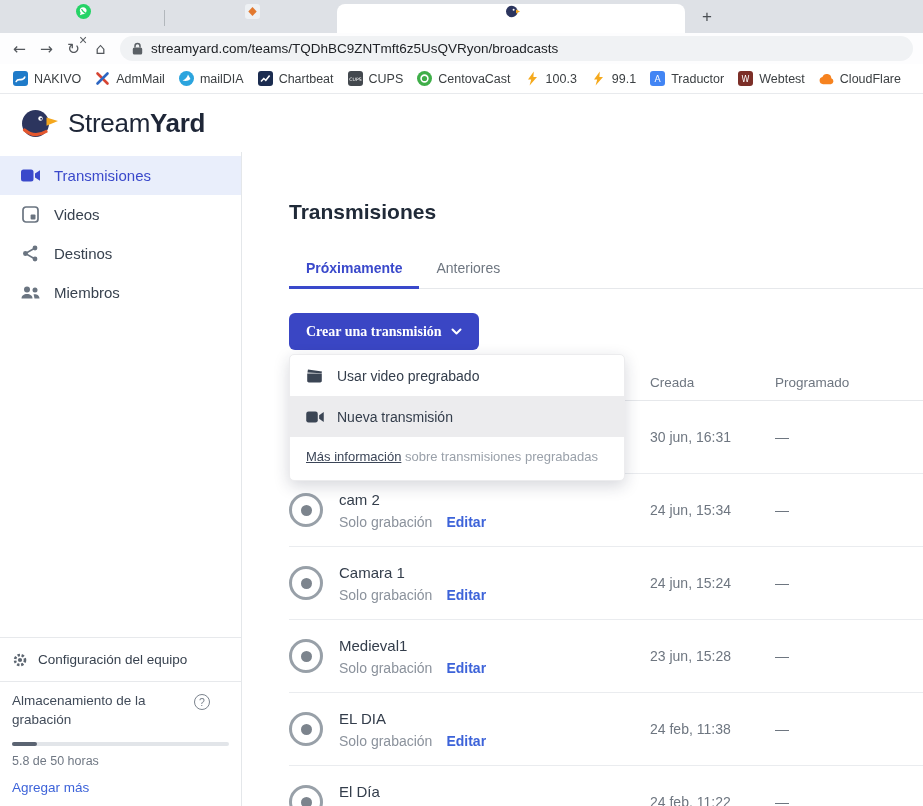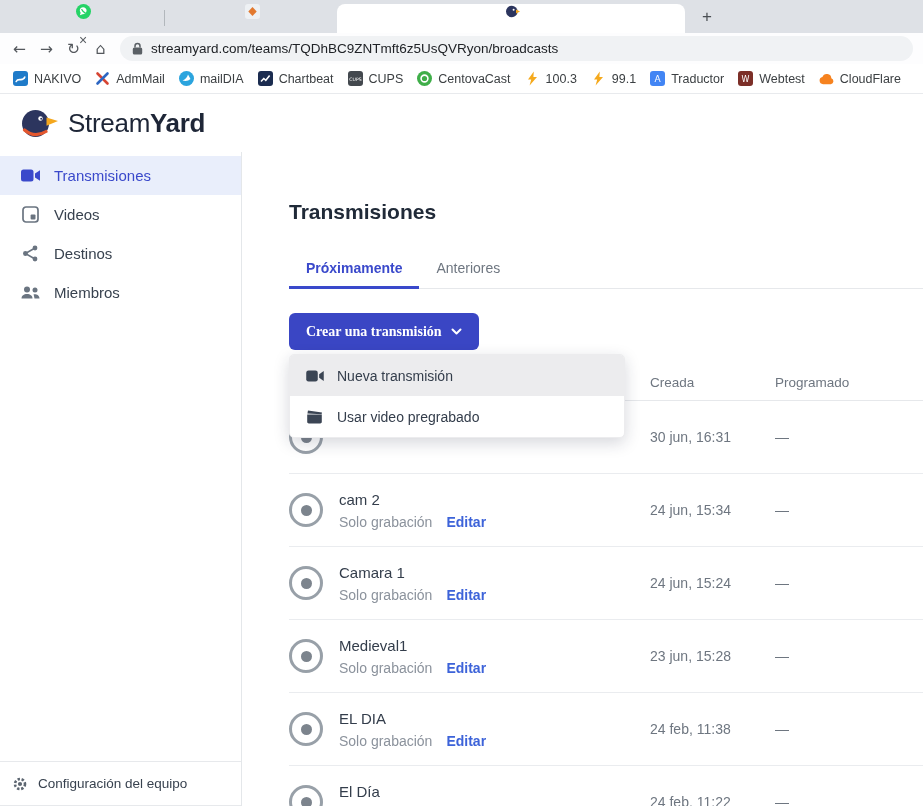--- a/index.html
+++ b/index.html
@@ -321,20 +321,31 @@
       <div class="side-bottom">
         <div class="team-settings" data-interactable="true">
           <span class="gear" data-interactable="false">
               <svg width="16" height="16" viewBox="0 0 16 16">
                 <circle cx="8" cy="8" r="5" fill="none" stroke="currentColor" stroke-width="2.6" stroke-dasharray="2.4 1.7"></circle>
                 <circle cx="8" cy="8" r="2.1" fill="currentColor"></circle>
               </svg>
             </span>
           <span data-interactable="false">Configuración del equipo</span>
         </div>
+        <div class="storage" data-interactable="false">
+          <div class="storage-head">
+            <div class="storage-title" data-interactable="false">Almacenamiento de la grabación</div>
+            <span class="help" data-interactable="true">?</span>
+          </div>
+          <div class="progress" data-interactable="false">
+              <div class="fill" data-interactable="false"></div>
+            </div>
+          <div class="usage" data-interactable="false">5.8 de 50 horas</div>
+          <a class="addmore" data-interactable="true">Agregar más</a>
+        </div>
       </div>
     </aside>
 
     <main class="content" data-interactable="false">
       <h1 data-interactable="false">Transmisiones</h1>
 
       <div class="tabs" data-interactable="false">
         <div class="ptab active" data-interactable="true">Próximamente</div>
         <div class="ptab" data-interactable="true">Anteriores</div>
       </div>
@@ -343,38 +354,39 @@
         <button class="create-btn" data-interactable="true">
           <span data-interactable="false">Crear una transmisión</span>
           <span data-interactable="false" style="display:flex">
               <svg width="11" height="7" viewBox="0 0 11 7">
                 <path d="M1.5 1.5l4 4 4-4" stroke="#fff" stroke-width="2" fill="none" stroke-linecap="round" stroke-linejoin="round"></path>
               </svg>
             </span>
         </button>
 
         <div class="dropdown" data-interactable="false">
+          <div class="dd-item" data-interactable="true">
+            <span class="dd-ic" data-interactable="false">
+                <svg width="17" height="15" viewBox="0 0 17 15">
+                  <path d="M1.2 5.6h14.6v7.2c0 .9-.7 1.6-1.6 1.6H2.8c-.9 0-1.6-.7-1.6-1.6z" fill="currentColor"></path>
+                  <path d="M1.4 4.6L2 1.4l14 2-.4 1.9z" fill="currentColor"></path>
+                </svg>
+              </span>
+            <span data-interactable="false">Usar video pregrabado</span>
+          </div>
           <div class="dd-item hl" data-interactable="true">
             <span class="dd-ic" data-interactable="false">
                 <svg width="18" height="12" viewBox="0 0 19 13">
                   <rect x="0" y="0.5" width="12.5" height="12" rx="2.5" fill="currentColor"></rect>
                   <path d="M14 4.5L19 1.2v10.6L14 8.5z" fill="currentColor"></path>
                 </svg>
               </span>
             <span data-interactable="false">Nueva transmisión</span>
           </div>
-          <div class="dd-item" data-interactable="true">
-            <span class="dd-ic" data-interactable="false">
-                <svg width="17" height="15" viewBox="0 0 17 15">
-                  <path d="M1.2 5.6h14.6v7.2c0 .9-.7 1.6-1.6 1.6H2.8c-.9 0-1.6-.7-1.6-1.6z" fill="currentColor"></path>
-                  <path d="M1.4 4.6L2 1.4l14 2-.4 1.9z" fill="currentColor"></path>
-                </svg>
-              </span>
-            <span data-interactable="false">Usar video pregrabado</span>
-          </div>
+          <div class="dd-info" data-interactable="false"><a class="dd-link" data-interactable="true">Más información</a><span data-interactable="false"> sobre transmisiones pregrabadas</span></div>
         </div>
       </div>
 
       <div class="table" data-interactable="false">
         <div class="thead" data-interactable="false">
           <div data-interactable="false"></div>
           <div data-interactable="false">Creada</div>
           <div data-interactable="false">Programado</div>
         </div>
 

